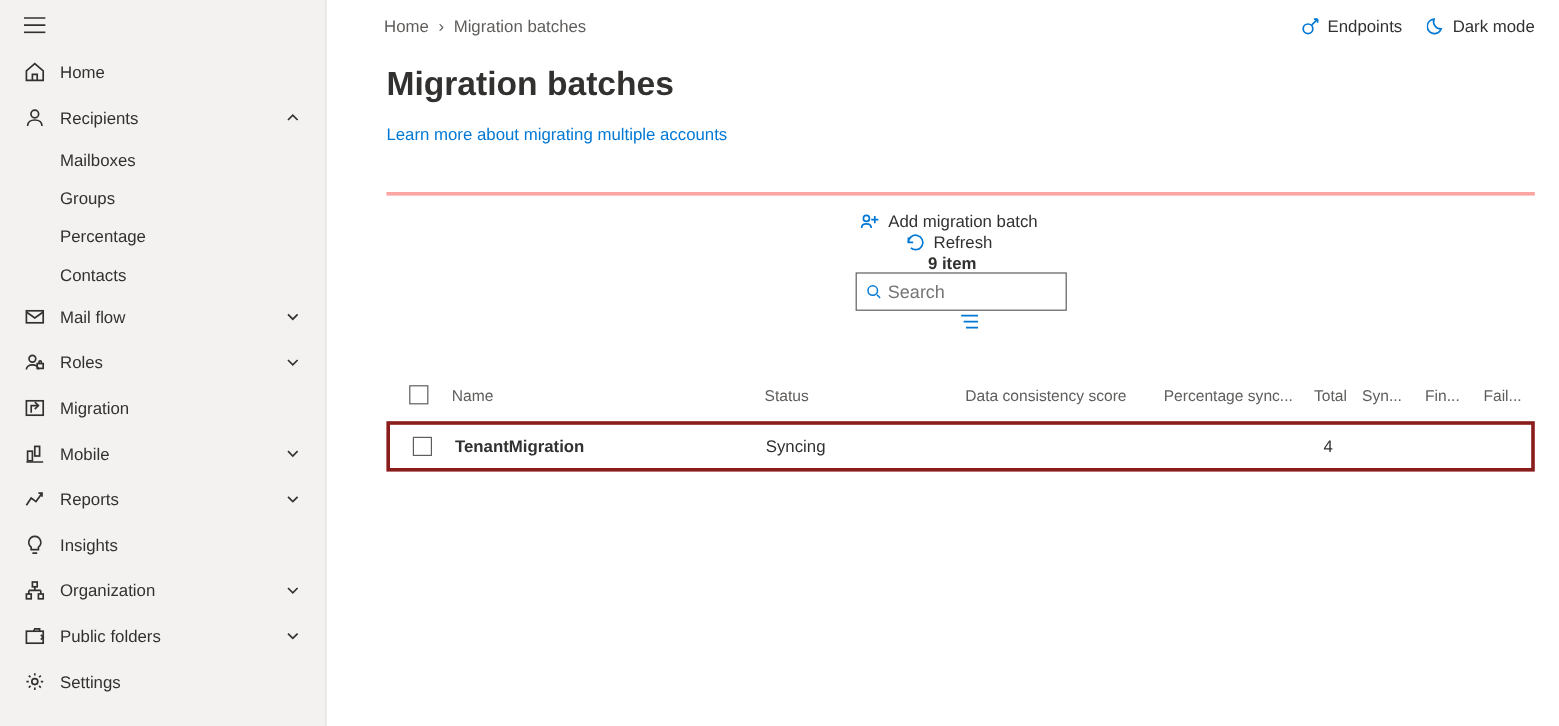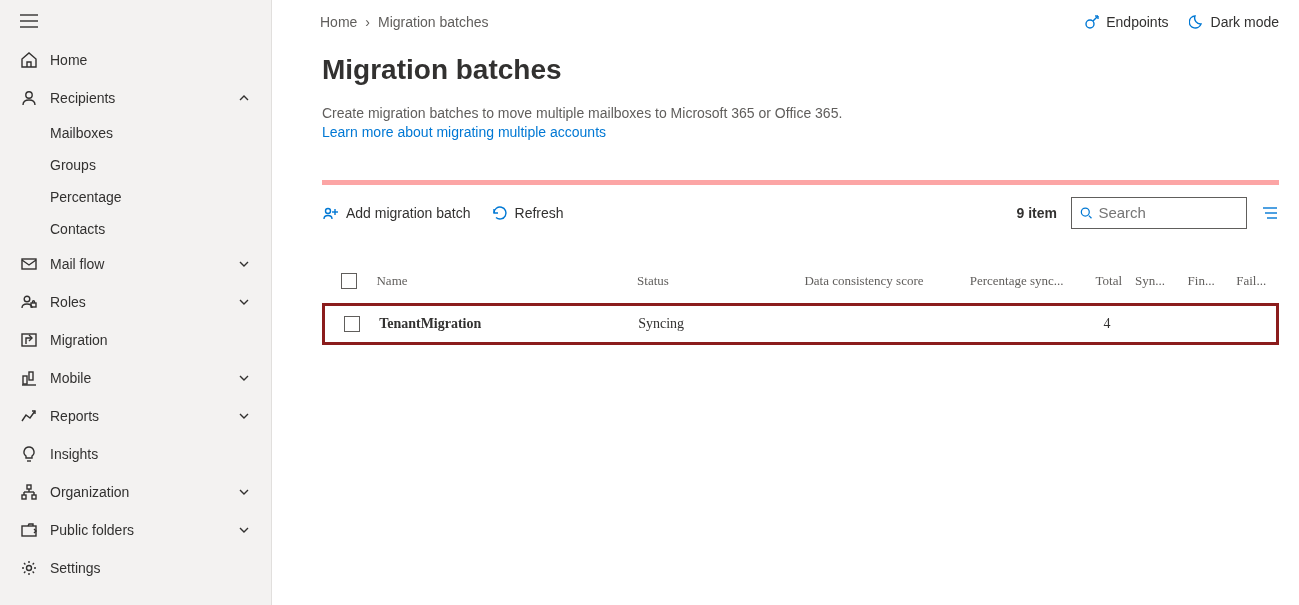--- a/index.html
+++ b/index.html
@@ -18,30 +18,30 @@
 .main { flex: 1; padding: 14px 20px 0 50px; overflow: hidden; position: relative; }
 .topbar { display: flex; justify-content: space-between; align-items: center; margin-bottom: 24px; margin-left: -2px; }
 .breadcrumb { display: flex; align-items: center; color: #605e5c; font-size: 14px; }
 .breadcrumb .sep { margin: 0 8px; color: #605e5c; }
 .top-actions { display: flex; gap: 20px; align-items: flex-end; }
 .top-action { display: flex; align-items: center; gap: 6px; cursor: pointer; color: #323130; }
 .top-action .ticon { width: 16px; height: 16px; display: flex; align-items: center; justify-content: center; }
 .title { font-size: 28px; font-weight: 700; margin-bottom: 18px; }
 .desc { color: #605e5c; font-size: 14px; line-height: 1.4; }
 .link { color: #0078d4; cursor: pointer; }
-.toolbar { display: flex; align-items: center; margin-top: 40px; padding: 12px 0; border-top: 5px solid #fca5a5; }
+.toolbar { display: flex; align-items: center; margin-top: 40px; padding: 12px 0; border-top: 3px solid #fca5a5; flex-direction: column; }
 .tbtn { display: flex; align-items: center; gap: 6px; margin-right: 20px; cursor: pointer; color: #323130; }
 .tbtn .ticon { color: #0078d4; width: 18px; height: 18px; display: flex; align-items: center; justify-content: center; }
 .toolbar-spacer { flex: 1; }
 .item-count { margin-right: 14px; font-weight: 600; color: #323130; }
 .search-box { display: flex; align-items: center; border: 1px solid #605e5c; width: 176px; height: 32px; padding: 0 8px; }
 .search-box svg { width: 14px; height: 14px; margin-right: 6px; color: #0078d4; }
 .search-box input { border: none; outline: none; font-size: 15px; width: 100%; background: transparent; }
 .filter-icon { margin-left: 14px; color: #0078d4; cursor: pointer; width: 18px; height: 18px; display:flex; align-items:center; justify-content:center; }
-.table { margin-top: 24px; font-family: Liberation Serif, serif; }
+.table { margin-top: 24px; }
 .thead { display: flex; align-items: center; font-size: 13px; color: #605e5c; padding: 8px 0 14px; }
 .trow { display: flex; align-items: flex-end; padding: 10px 0; }
 .highlight { border: 3px solid #8b1c1c; }
 .col-check { width: 56px; display: flex; justify-content: center; }
 .col-name { width: 268px; padding-left: 0; }
 .col-status { width: 172px; }
 .col-dcs { width: 170px; }
 .col-psync { width: 116px; }
 .col-total { width: 54px; text-align: center; }
 .col-syn { width: 54px; }
@@ -242,21 +242,20 @@
               <svg viewBox="0 0 16 16">
                 <path d="M12 10A6 6 0 0 1 6 2a6 6 0 1 0 6 8z"></path>
               </svg>
             </span>
           <span>Dark mode</span>
         </div>
       </div>
     </div>
 
     <h1 class="title">Migration batches</h1>
-    <p class="desc">Create migration batches to move multiple mailboxes to Microsoft 365 or Office 365.</p>
     <p class="link">Learn more about migrating multiple accounts</p>
 
     <div class="toolbar">
       <div class="tbtn">
         <span class="ticon">
             <svg viewBox="0 0 18 18">
               <circle cx="6" cy="7" r="2.5"></circle>
               <path d="M2 15c0-2.2 1.8-3.5 4-3.5s4 1.3 4 3.5"></path>
               <line x1="13" y1="5" x2="13" y2="11"></line>
               <line x1="10" y1="8" x2="16" y2="8"></line>

